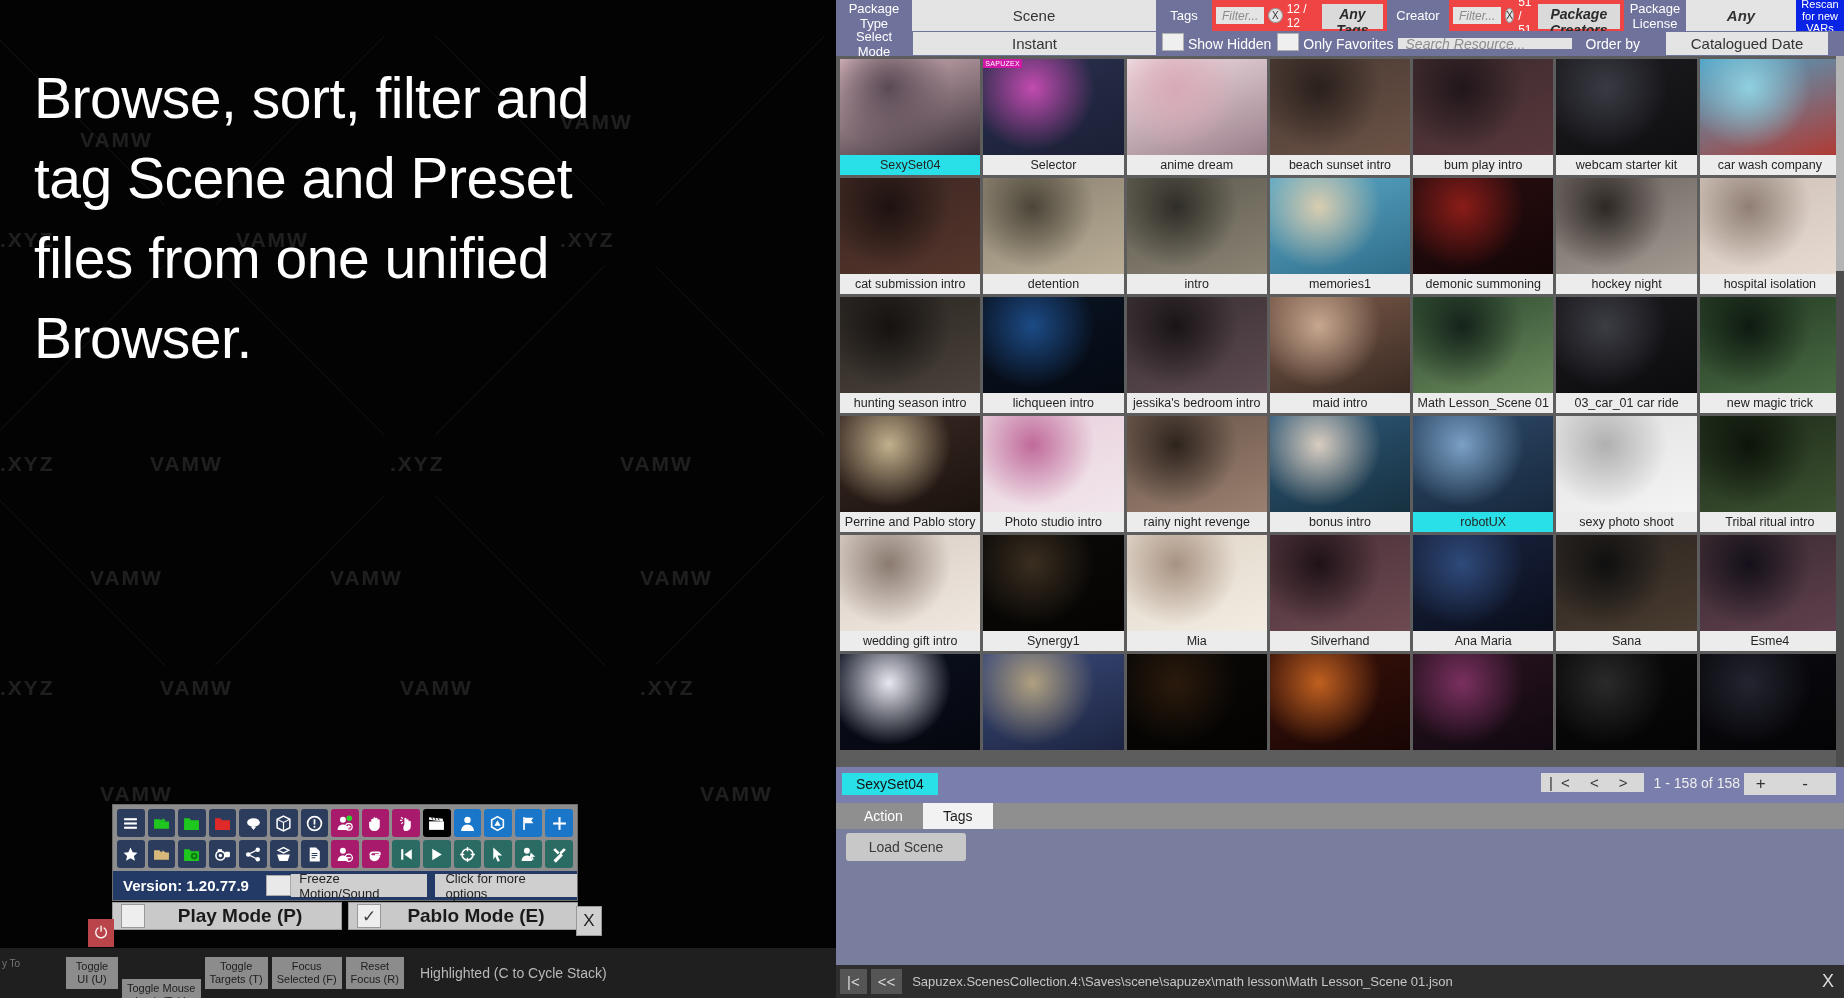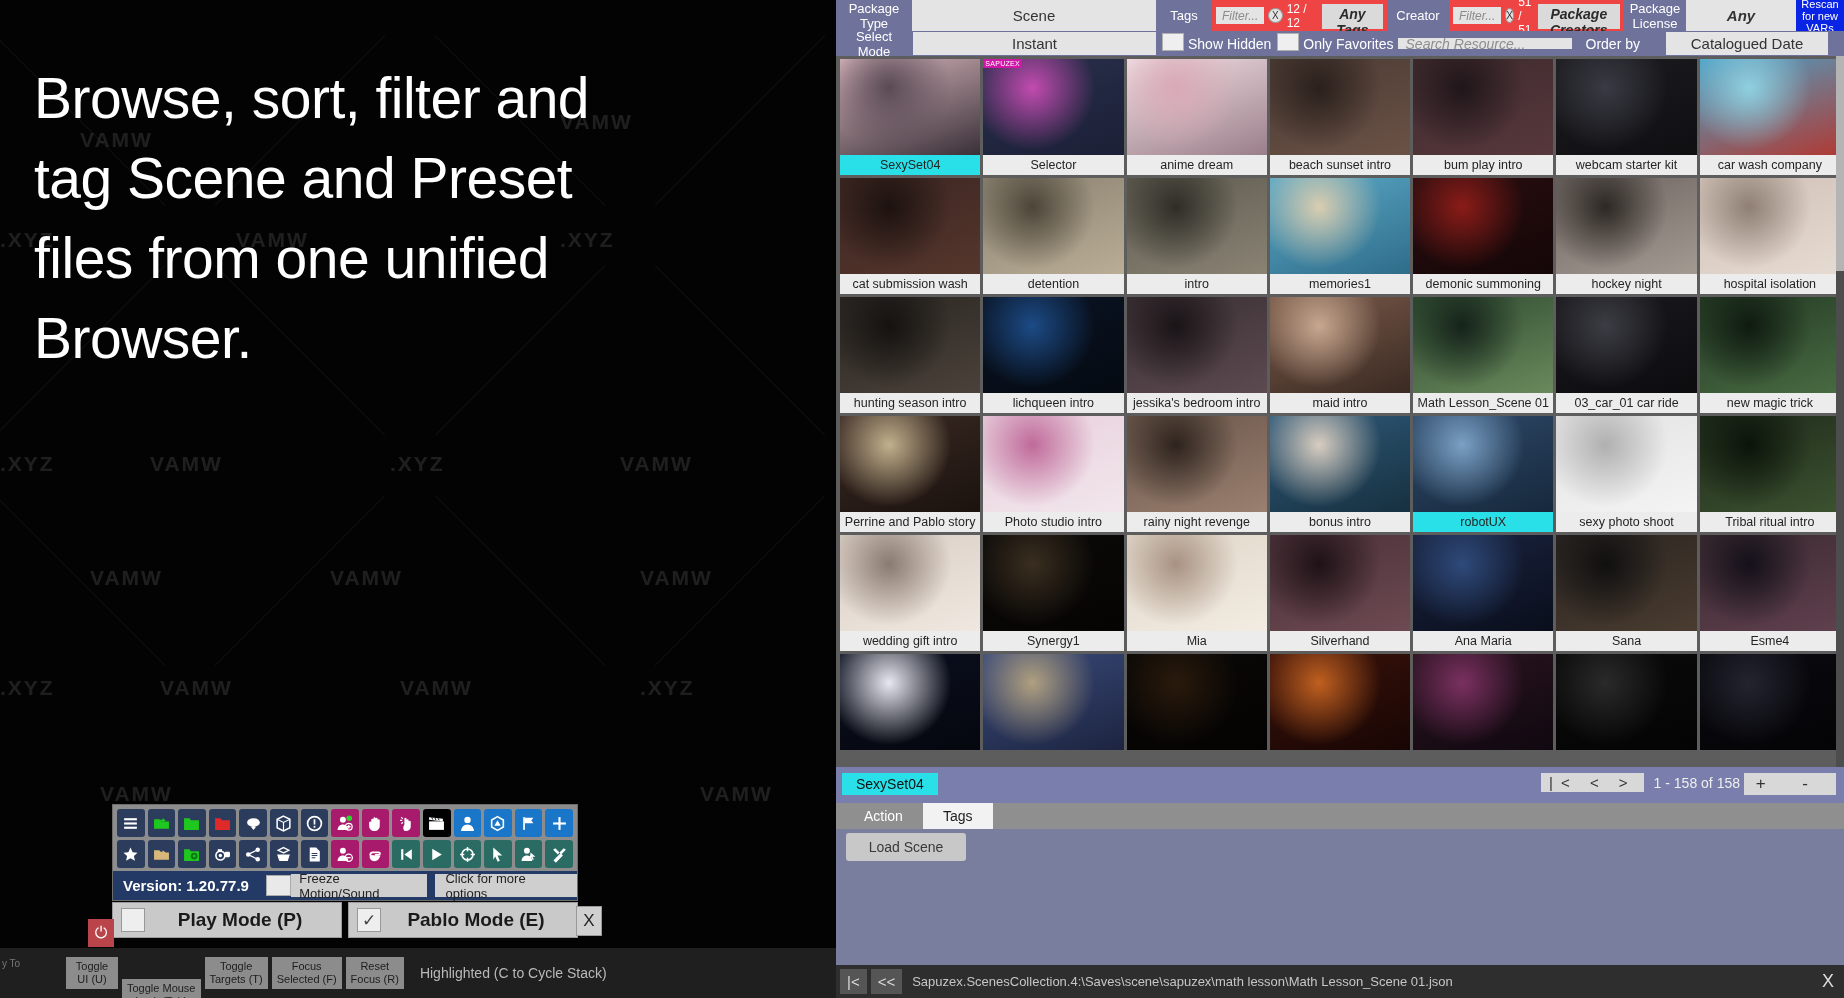--- a/index.html
+++ b/index.html
@@ -32,21 +32,21 @@
   #version-bar { display:flex; align-items:center; background:#243a66; height:29px; margin:0 -4px;
       width:calc(100% + 8px); }
   #version-label { color:#fff; font-weight:bold; font-size:15px; padding-left:10px; width:158px; }
   #freeze-box { width:26px; height:21px; background:#e9e9e9; border:1px solid #aaa; }
   #freeze-label { background:#cfcfcf; color:#222; font-size:13px; padding:3px 8px; height:23px;
       display:flex; align-items:center; }
   #more-options { background:#cfcfcf; color:#222; font-size:13px; padding:3px 10px; height:23px;
       display:flex; align-items:center; margin-left:8px; }
 
   #mode-row { position:absolute; left:112px; top:902px; width:466px; display:flex; gap:6px; }
-  .mode-btn { flex:1; height:36px; background:#c9c9c9; display:flex; align-items:center; gap:22px;
+  .mode-btn { flex:1; height:28px; background:#c9c9c9; display:flex; align-items:center; gap:22px;
       padding-left:8px; border:1px solid #9b9b9b;justify-content:flex-end; }
   .mode-chk { width:24px; height:24px; background:#eee; border:1px solid #999; display:flex;
       align-items:center; justify-content:center; font-size:17px; color:#444; }
   .mode-lbl { flex:1; text-align:center; font-size:19px; font-weight:bold; color:#1a1a1a; padding-right:28px;}
 
   #close-x { position:absolute; left:576px; top:906px; width:26px; height:30px; background:#d0d0d0;
       display:flex; align-items:center; justify-content:center; font-size:17px; color:#222;
       border:1px solid #999; }
   #power-btn { position:absolute; left:88px; top:919px; width:26px; height:28px; background:#b9444a;
       display:flex; align-items:center; justify-content:center; font-size:16px; color:#fff; }
@@ -491,21 +491,21 @@
           <div class="cell">
             <div class="thumb" style="background: radial-gradient(circle at 35% 30%, rgb(58, 58, 68) 0%, transparent 55%), linear-gradient(160deg, rgb(28, 28, 32) 0%, rgb(15, 15, 18) 100%);"></div>
             <div class="cname">webcam starter kit</div>
           </div>
           <div class="cell">
             <div class="thumb" style="background: radial-gradient(circle at 35% 30%, rgb(143, 208, 224) 0%, transparent 55%), linear-gradient(160deg, rgb(74, 163, 200) 0%, rgb(176, 58, 52) 100%);"></div>
             <div class="cname">car wash company</div>
           </div>
           <div class="cell">
             <div class="thumb" style="background: radial-gradient(circle at 35% 30%, rgb(29, 18, 16) 0%, transparent 55%), linear-gradient(160deg, rgb(60, 38, 34) 0%, rgb(85, 54, 44) 100%);"></div>
-            <div class="cname">cat submission wash</div>
+            <div class="cname">cat submission intro</div>
           </div>
           <div class="cell">
             <div class="thumb" style="background: radial-gradient(circle at 35% 30%, rgb(76, 69, 56) 0%, transparent 55%), linear-gradient(160deg, rgb(138, 129, 112) 0%, rgb(185, 173, 150) 100%);"></div>
             <div class="cname">detention</div>
           </div>
           <div class="cell">
             <div class="thumb" style="background: radial-gradient(circle at 35% 30%, rgb(47, 45, 39) 0%, transparent 55%), linear-gradient(160deg, rgb(93, 90, 78) 0%, rgb(138, 131, 116) 100%);"></div>
             <div class="cname">intro</div>
           </div>
           <div class="cell">

